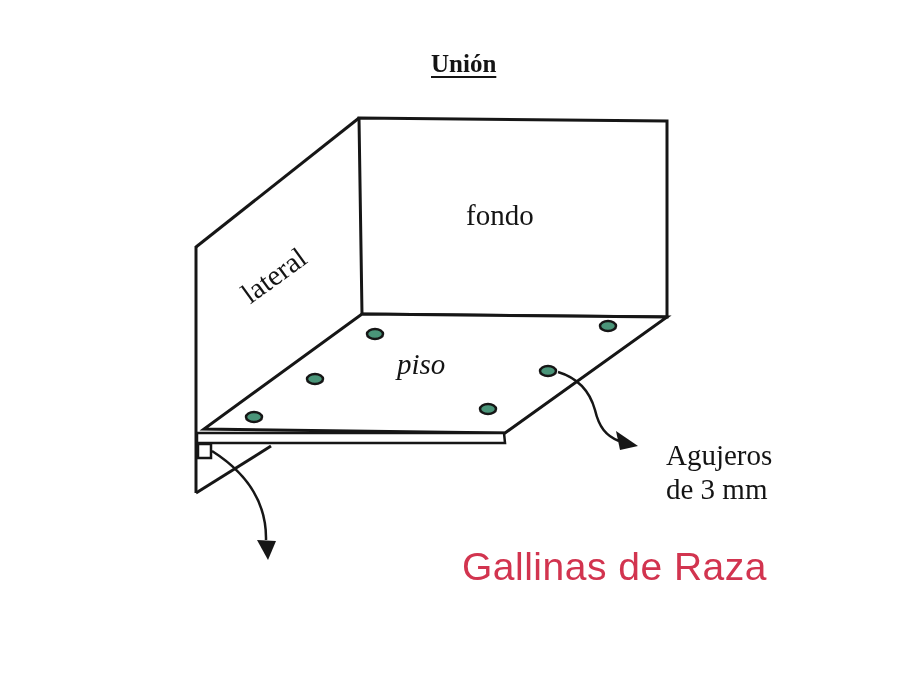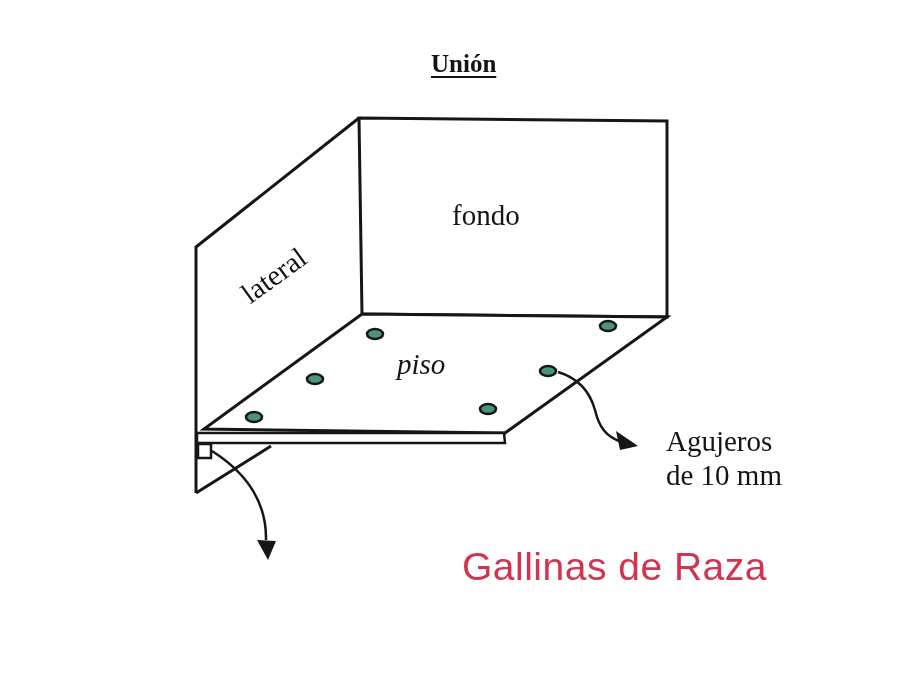--- a/index.html
+++ b/index.html
@@ -31,29 +31,29 @@
   .lbl-title {
     left: 419px;
     top: 50px;
     font-size: 25px;
     font-weight: bold;
     text-decoration: underline;
     text-underline-offset: 4px;
     text-decoration-thickness: 2px;
     margin-left: 12px;
   }
-  .lbl-fondo   { left: 452px; top: 200px; }
+  .lbl-fondo   { left: 466px; top: 200px; }
   .lbl-lateral {
     left: 238px; top: 260px;
     transform: rotate(-36deg);
     transform-origin: 50% 50%;
   }
   .lbl-piso    { left: 397px; top: 349px; font-style: italic; }
   .lbl-agujeros {
-    left: 666px; top: 424px;
+    left: 666px; top: 438px;
     line-height: 34px;
     white-space: normal;
     width: 150px;
     font-family: Liberation Serif, serif;
   }
   .lbl-primer  { left: 246px; top: 564px; }
   .lbl-watermark {
     left: 462px; top: 546px;
     font-size: 39px;
     font-family: "Liberation Sans", "DejaVu Sans", sans-serif;
@@ -99,18 +99,18 @@
   <div class="lbl lbl-title">Unión</div>
 
   <div class="lbl lbl-fondo">fondo</div>
 
   <div class="lbl lbl-lateral">lateral</div>
 
   <div class="lbl lbl-piso">piso</div>
 
   <div class="lbl lbl-agujeros">
     <span>Agujeros</span><br>
-    <span>de 10 mm</span>
+    <span>de 3 mm</span>
   </div>
 
 
   <div class="lbl lbl-watermark" style="color: rgb(210, 52, 79);">Gallinas de Raza</div>
 </div>
 
 </body></html>

